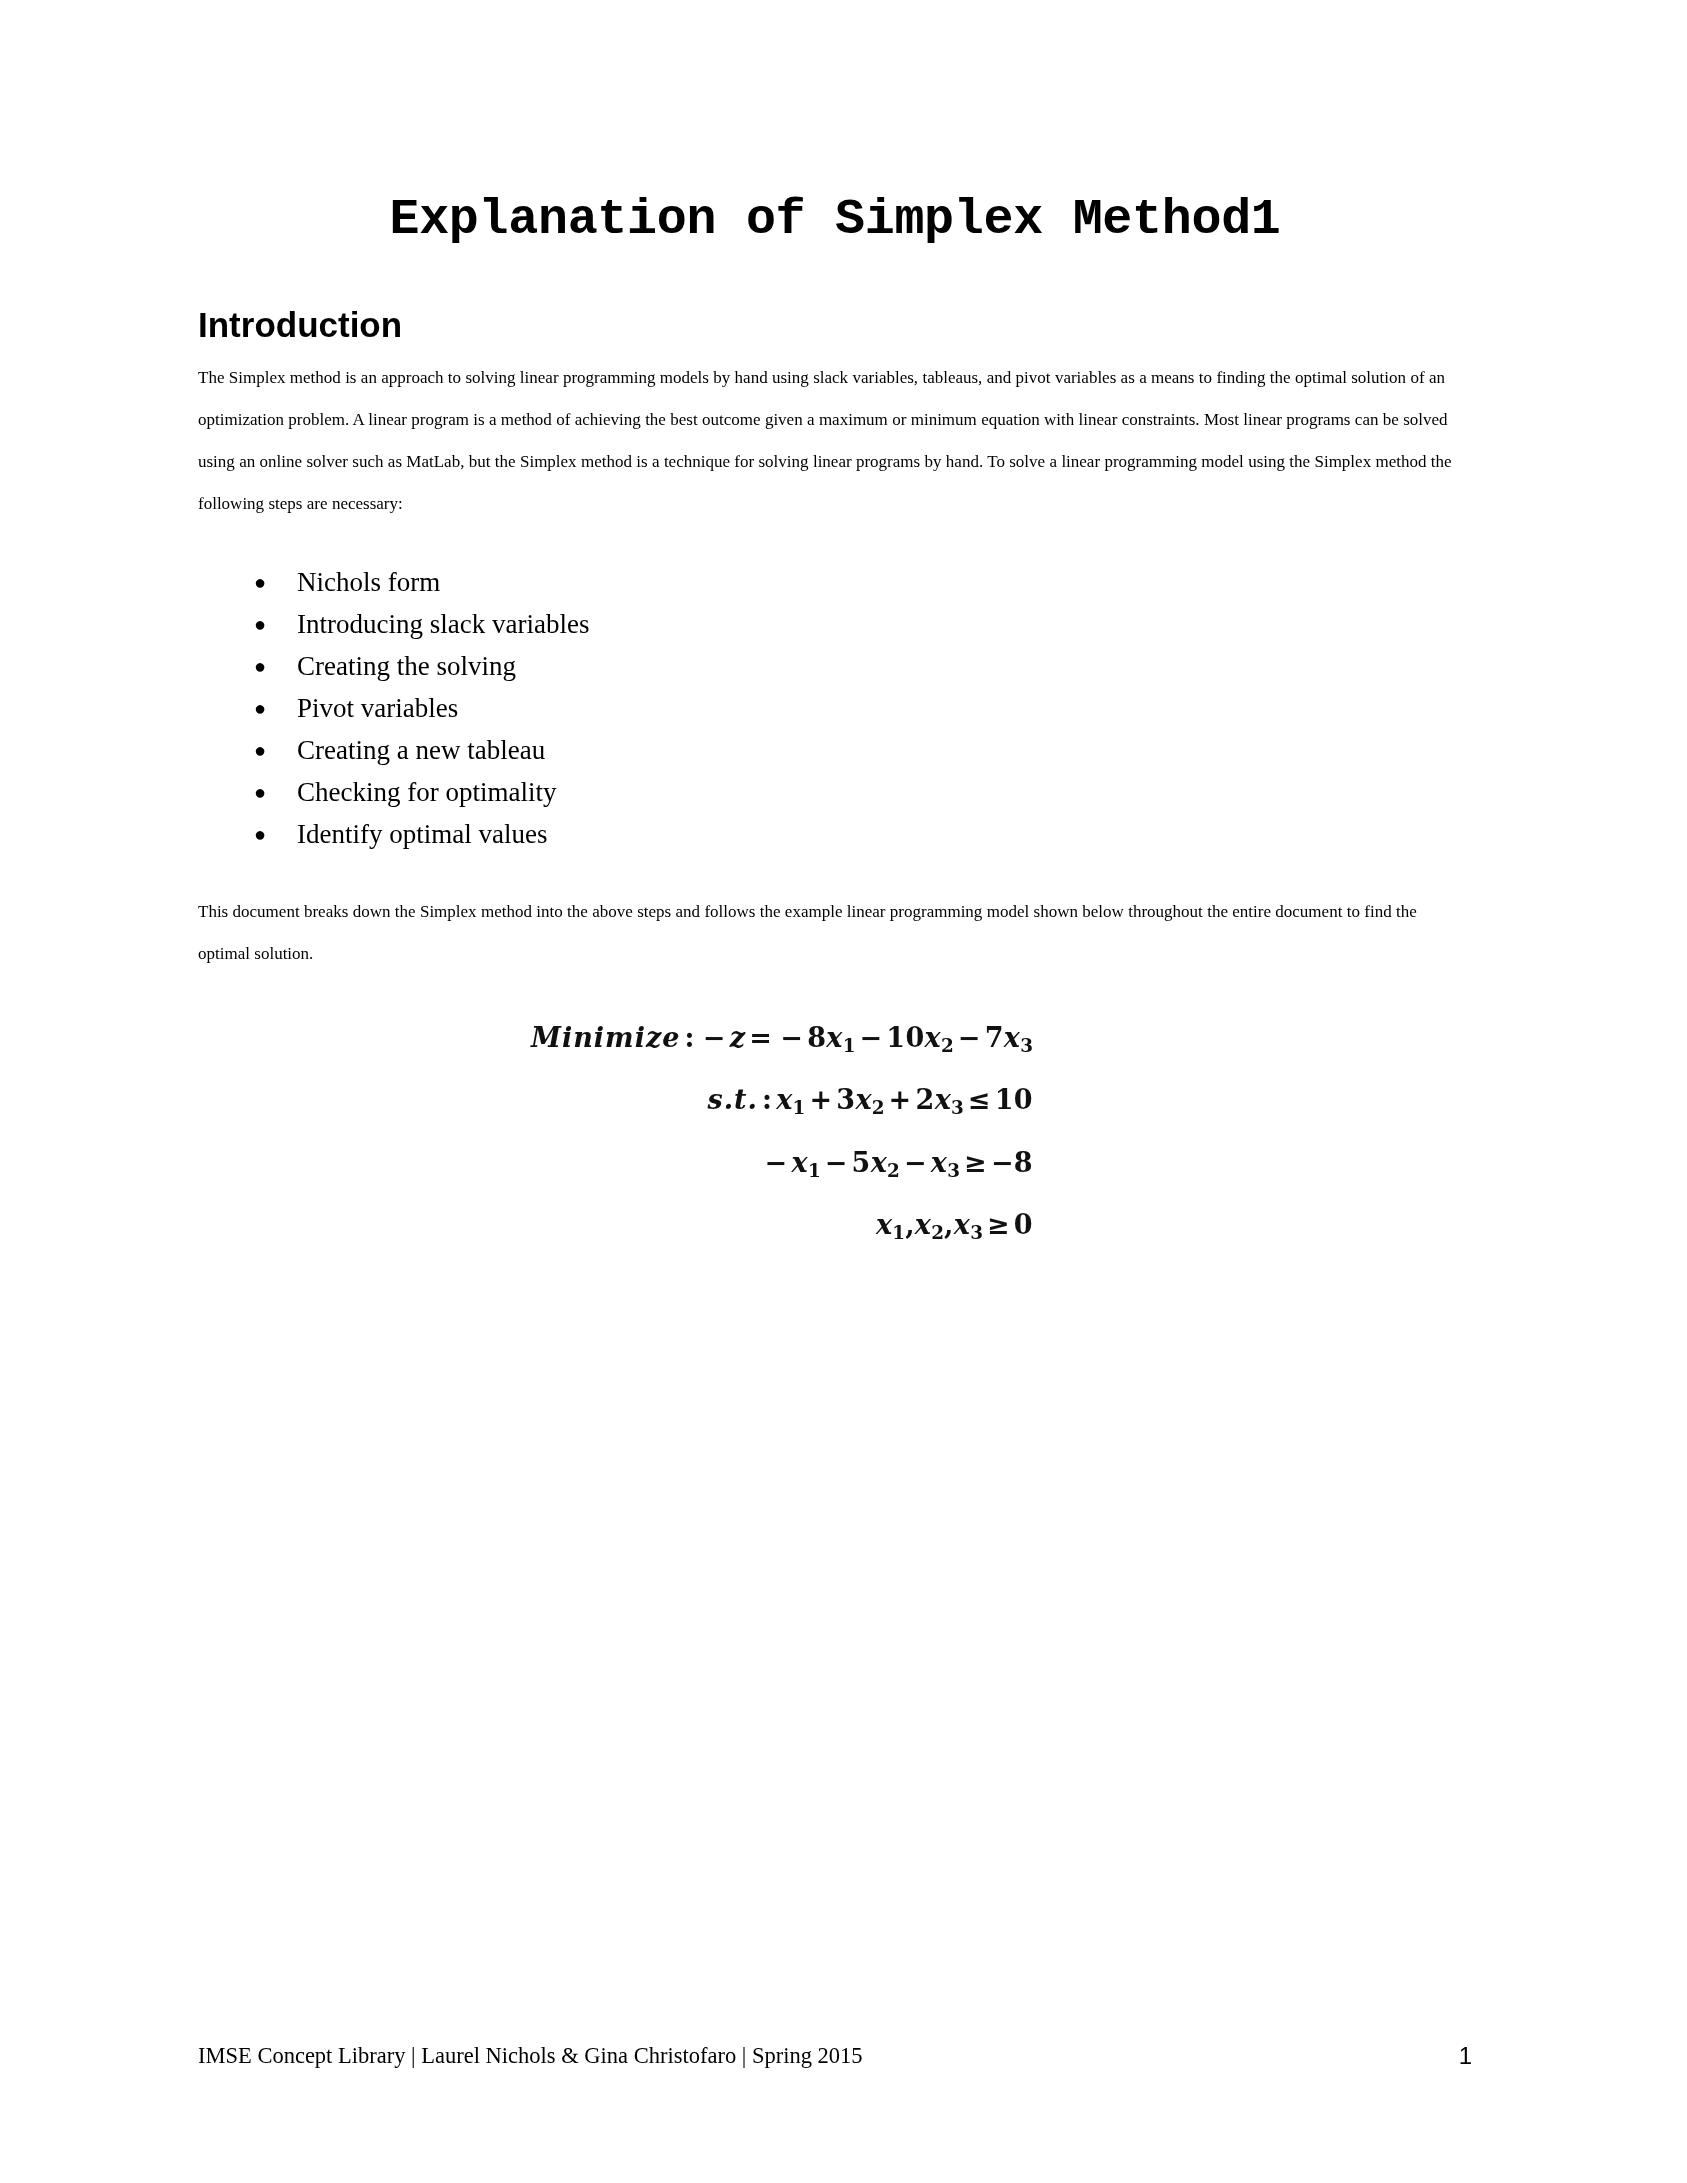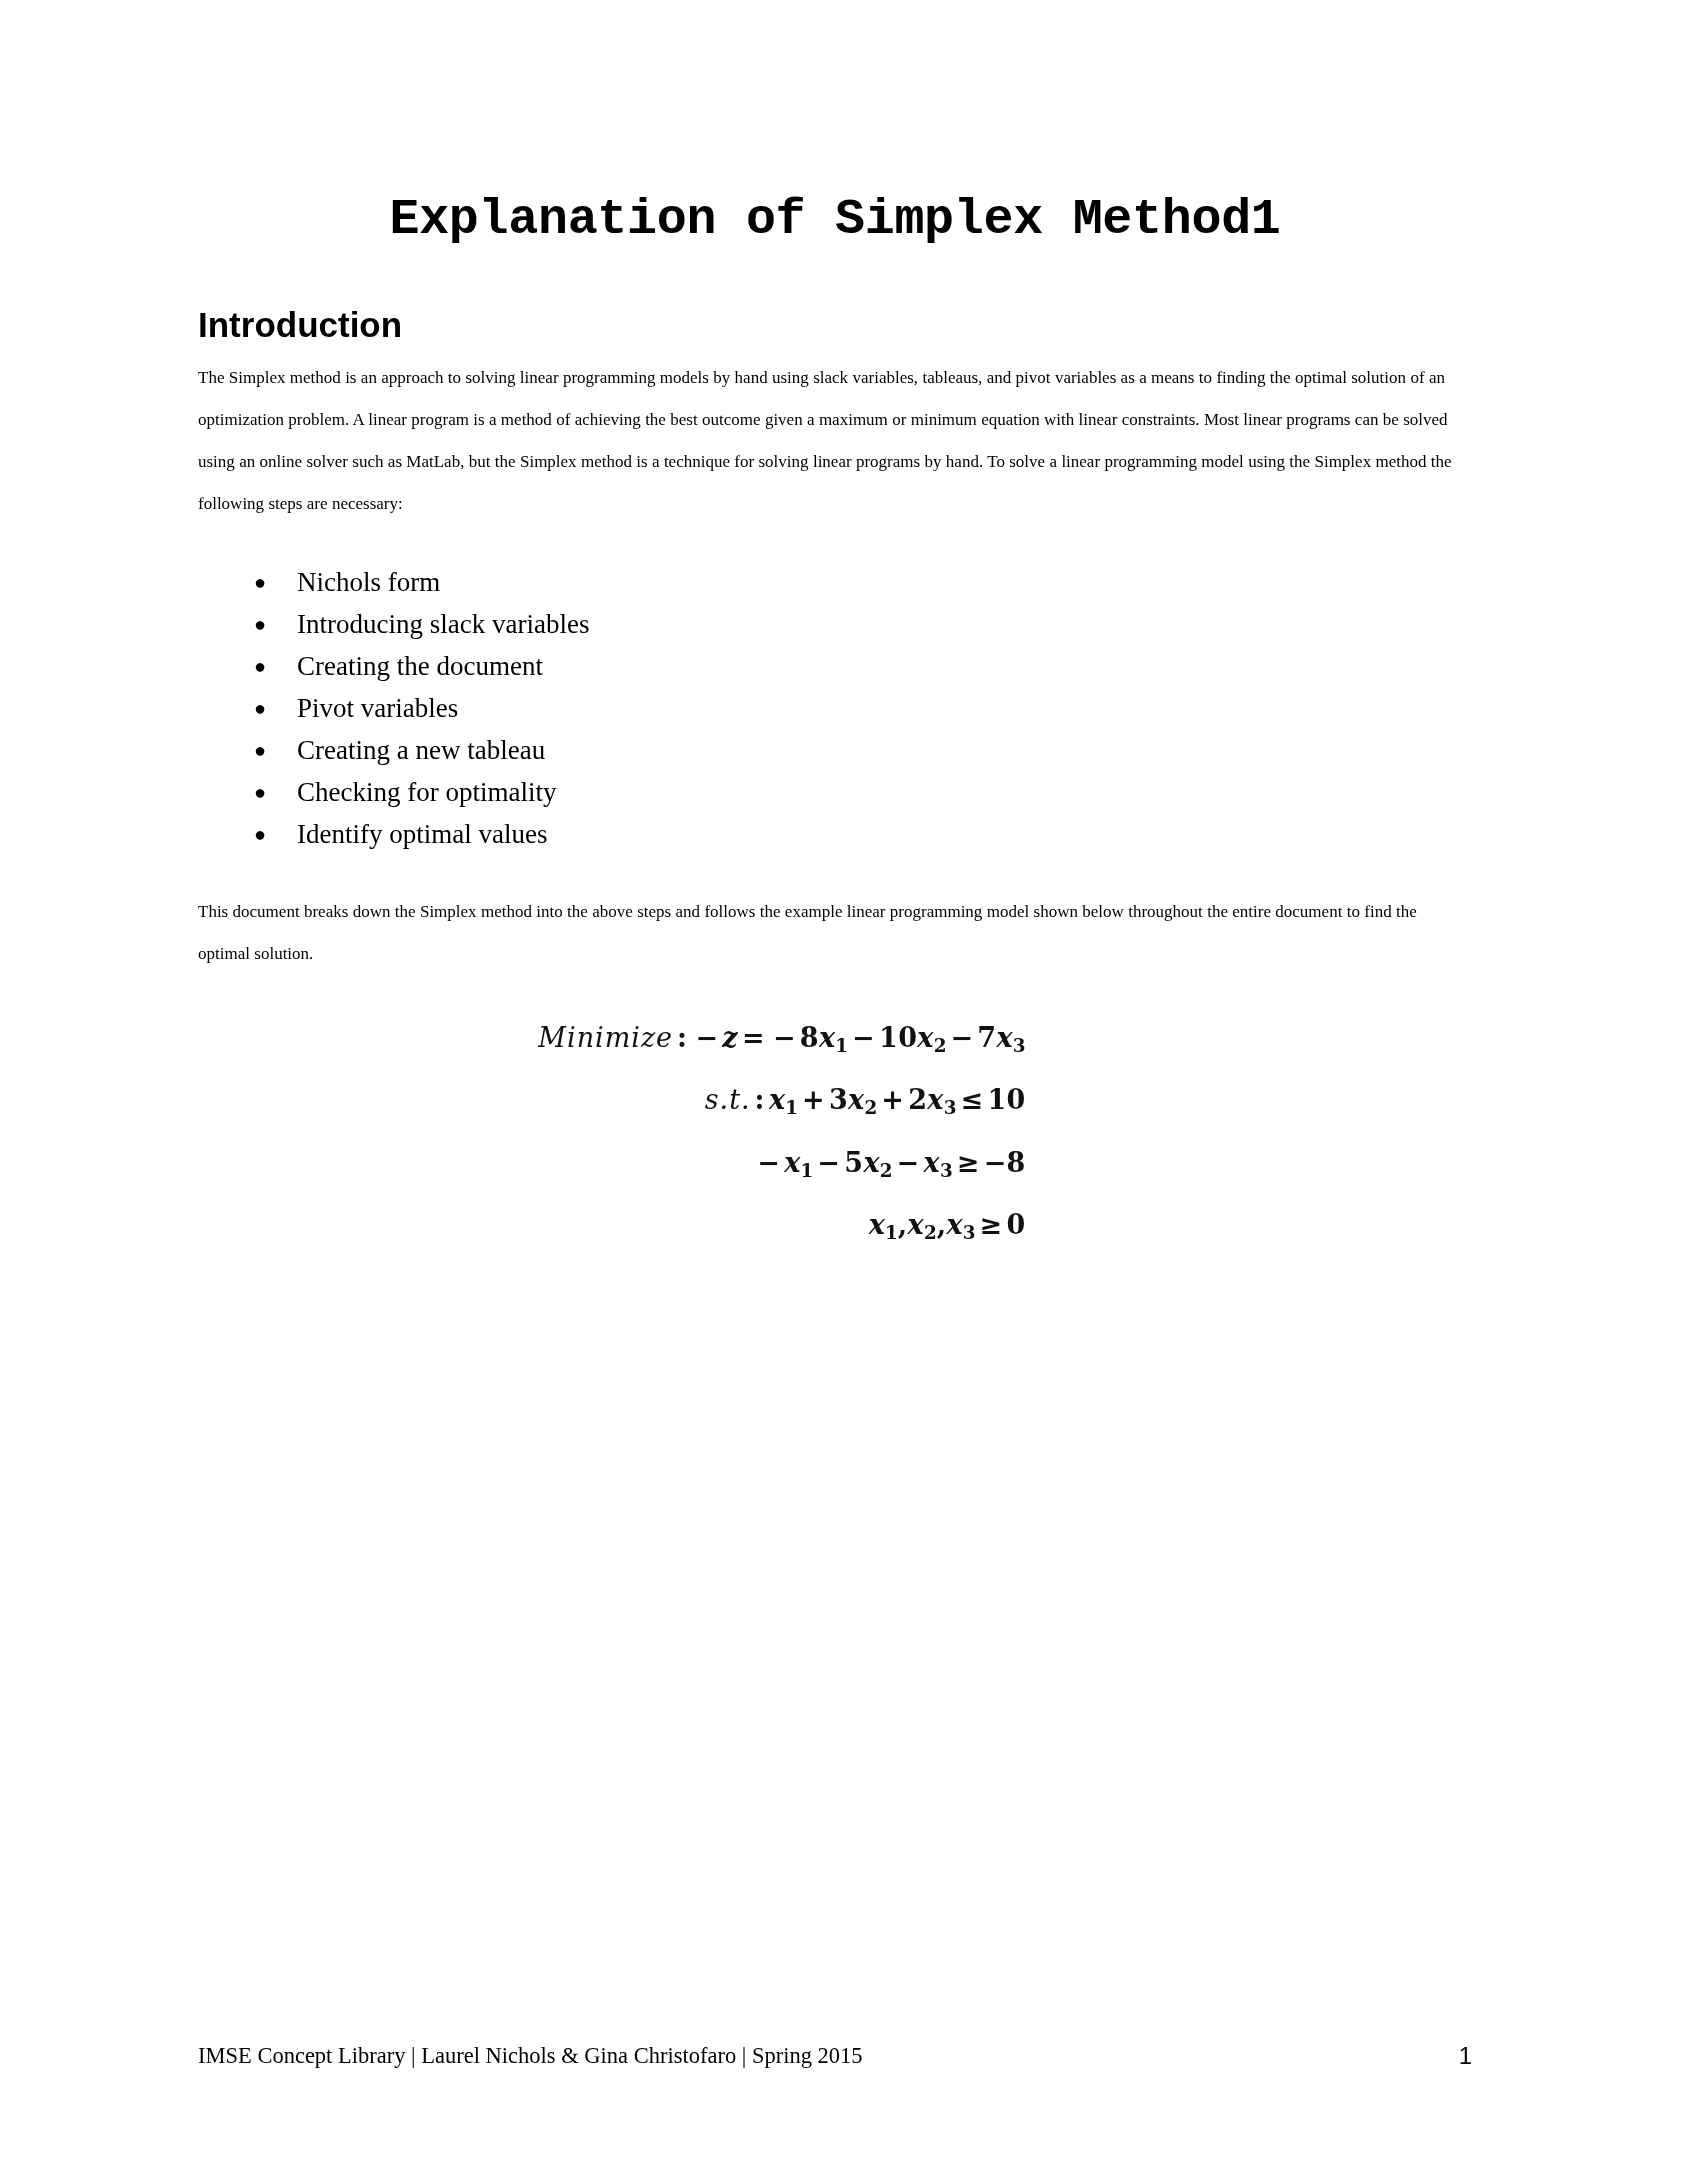--- a/index.html
+++ b/index.html
@@ -123,21 +123,21 @@
   .eqn-line .mathnum {
     font-style: normal;
     font-weight: bold;
   }
   .eqn-line .mathvar {
     font-style: italic;
     font-weight: bold;
   }
   .eqn-line .mathword {
     font-style: italic;
-    font-weight: normal;
+    font-weight: bold;
     letter-spacing: 1px;
   }
   .eqn-line sub {
     font-style: normal;
     font-weight: bold;
     font-size: 0.68em;
     vertical-align: -0.28em;
     letter-spacing: 0;
   }
 
@@ -183,21 +183,21 @@
       <li>
         <span class="bullet-dot">●</span>
         <span>Nichols form</span>
       </li>
       <li>
         <span class="bullet-dot">●</span>
         <span>Introducing slack variables</span>
       </li>
       <li>
         <span class="bullet-dot">●</span>
-        <span>Creating the document</span>
+        <span>Creating the solving</span>
       </li>
       <li>
         <span class="bullet-dot">●</span>
         <span>Pivot variables</span>
       </li>
       <li>
         <span class="bullet-dot">●</span>
         <span>Creating a new tableau</span>
       </li>
       <li>

